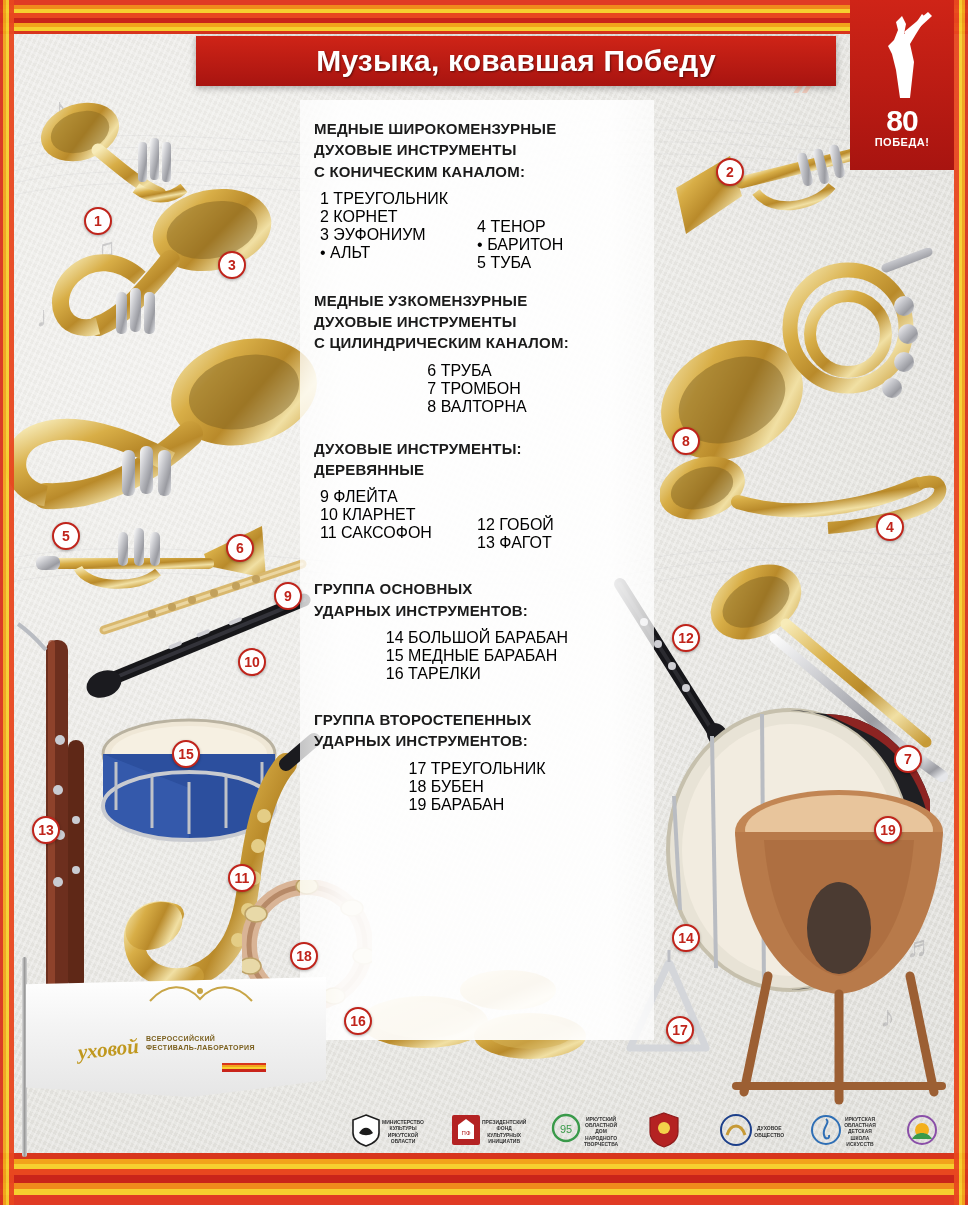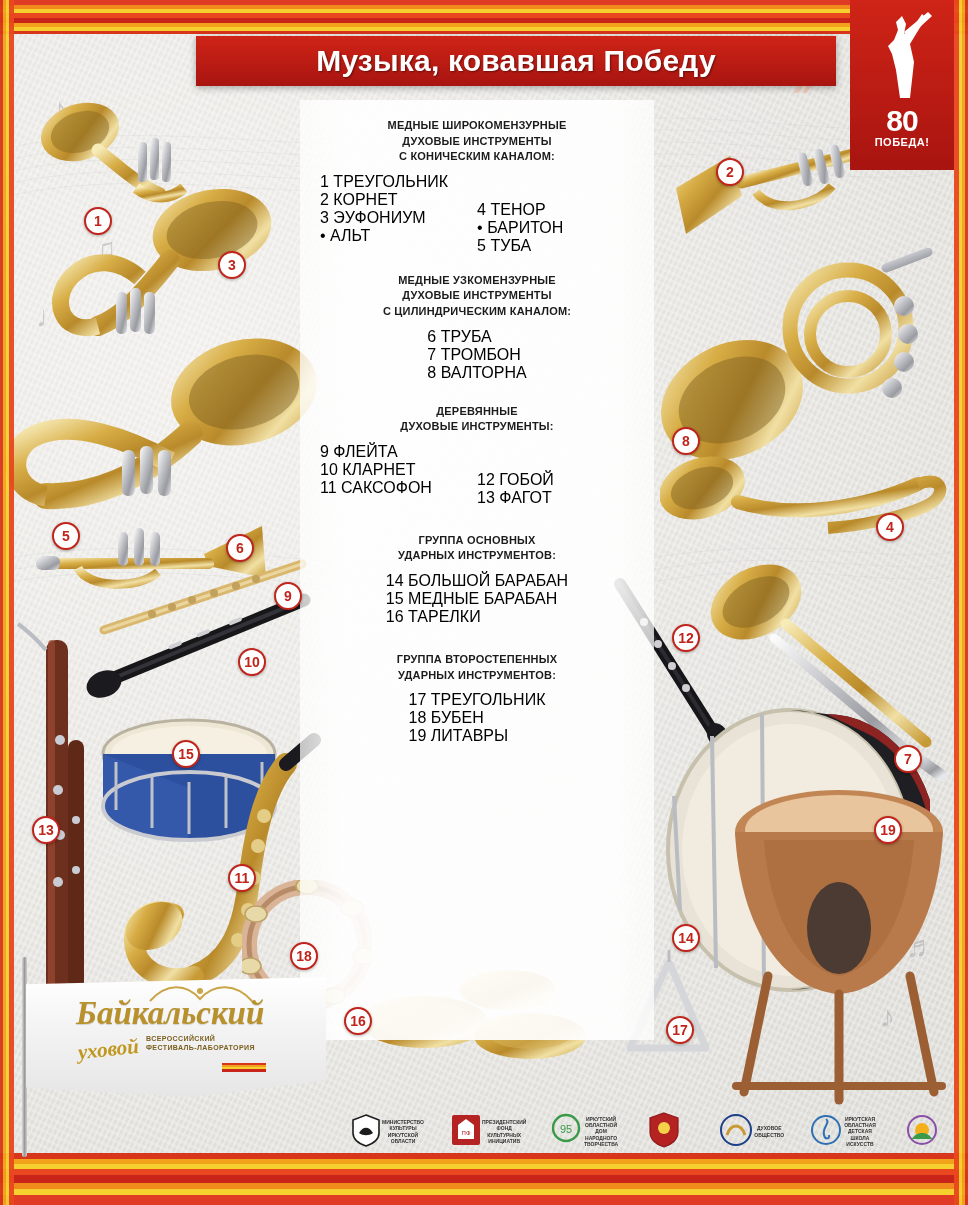--- a/index.html
+++ b/index.html
@@ -115,22 +115,22 @@
   }
 
   
   .center-col {
     position: absolute; left: 300px; top: 100px; width: 354px; height: 940px;
     background: linear-gradient(to right, rgba(255,255,255,.74), rgba(255,255,255,.93) 12%, rgba(255,255,255,.93) 88%, rgba(255,255,255,.74));
     padding: 18px 14px 0 14px;
   }
   .section { margin-bottom: 12px; }
   .section-head {
-    text-align: center;
-    font-size: 11px;
+    text-align: left;
+    font-size: 15px;
     font-weight: bold;
     color: #1b1b1b;
     line-height: 1.42;
     letter-spacing: .2px;
     margin-bottom: 8px;
   }
   .section-head div { white-space: nowrap; }
 
   
   .two-col { display: flex; gap: 0; }
@@ -561,22 +561,22 @@
           <div class="item">
             <span class="num">8</span>
             <span class="lbl">ВАЛТОРНА</span>
           </div>
         </div>
       </div>
     </div>
 
     <div class="section" style="margin-top:22px;">
       <div class="section-head">
+        <div>ДУХОВЫЕ ИНСТРУМЕНТЫ:</div>
         <div>ДЕРЕВЯННЫЕ</div>
-        <div>ДУХОВЫЕ ИНСТРУМЕНТЫ:</div>
       </div>
       <div class="two-col">
         <div class="col col-a">
           <div class="item">
             <span class="num">9</span>
             <span class="lbl">ФЛЕЙТА</span>
           </div>
           <div class="item">
             <span class="num">10</span>
             <span class="lbl">КЛАРНЕТ</span>
@@ -632,21 +632,21 @@
           <div class="item">
             <span class="num">17</span>
             <span class="lbl">ТРЕУГОЛЬНИК</span>
           </div>
           <div class="item">
             <span class="num">18</span>
             <span class="lbl">БУБЕН</span>
           </div>
           <div class="item">
             <span class="num">19</span>
-            <span class="lbl">ЛИТАВРЫ</span>
+            <span class="lbl">БАРАБАН</span>
           </div>
         </div>
       </div>
     </div>
 
   </div>
 
   <div id="badge-layer">
       <div class="badge" style="left: 84px; top: 207px;">1</div>
       <div class="badge" style="left: 218px; top: 251px;">3</div>
@@ -664,21 +664,20 @@
       <div class="badge" style="left: 874px; top: 816px;">19</div>
       <div class="badge" style="left: 672px; top: 624px;">12</div>
       <div class="badge" style="left: 894px; top: 745px;">7</div>
       <div class="badge" style="left: 876px; top: 513px;">4</div>
       <div class="badge" style="left: 672px; top: 427px;">8</div>
       <div class="badge" style="left: 716px; top: 158px;">2</div>
     </div>
 
   <div class="flag-pole"></div>
   <div class="flag">
-    <div class="flag-title">Байкальский</div>
     <div class="flag-sub2">уховой</div>
     <div class="flag-sub1">ВСЕРОССИЙСКИЙ<br>ФЕСТИВАЛЬ-ЛАБОРАТОРИЯ</div>
     <div class="flag-ribbon"></div>
     <svg style="position:absolute;left:120px;top:4px;" width="110" height="26">
       <path d="M4,20 C20,2 40,2 54,18 C68,2 90,2 106,20" stroke="#c8a546" stroke-width="2" fill="none"></path>
       <circle cx="54" cy="10" r="3" fill="#c8a546"></circle>
     </svg>
   </div>
 
   <div class="sponsors">

